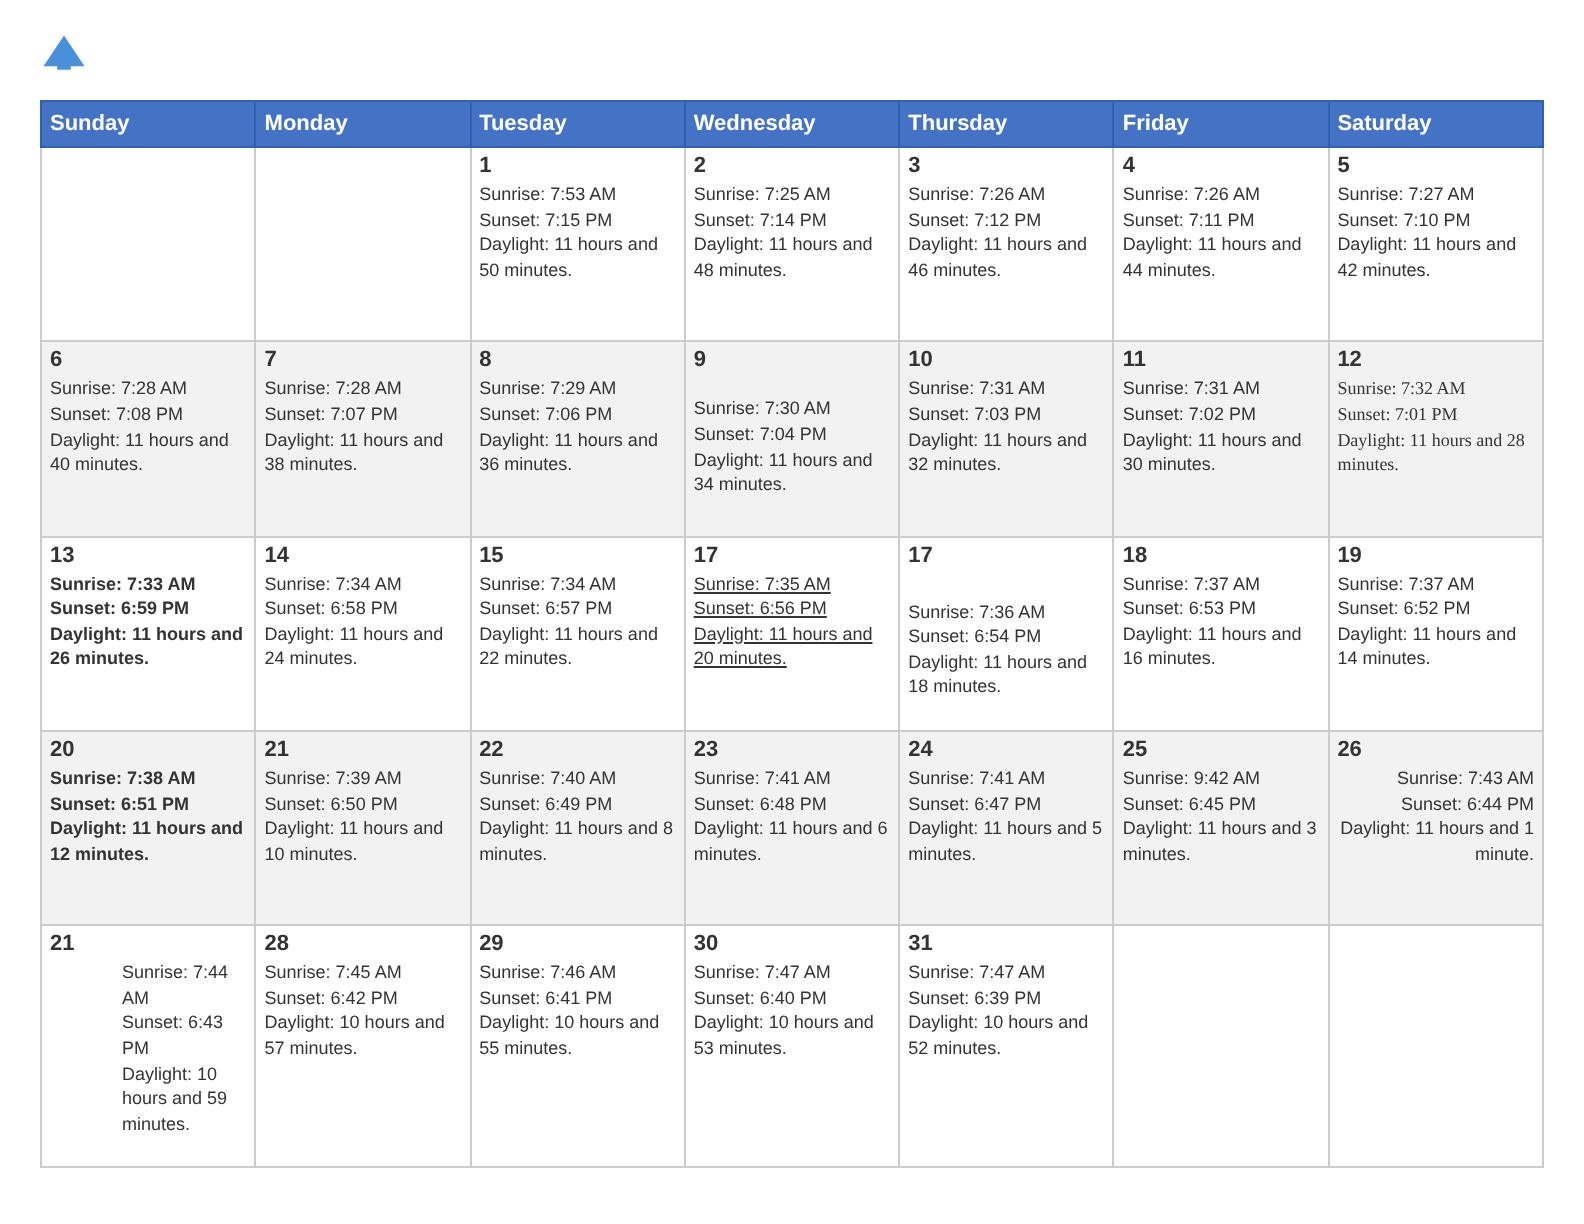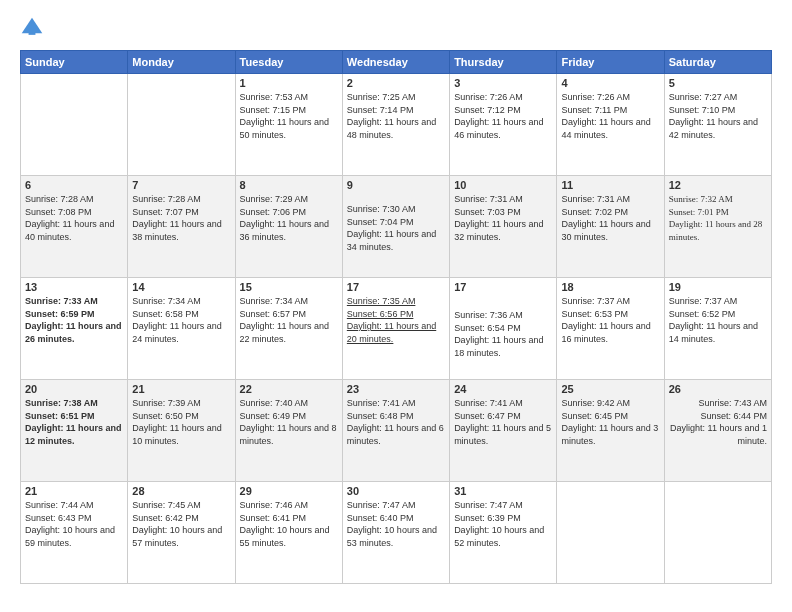--- a/index.html
+++ b/index.html
@@ -305,21 +305,21 @@
           <td>
             <span class="day-num">26</span>
             <div class="day-info" style="white-space: pre-line; text-align: right;">Sunrise: 7:43 AM
 Sunset: 6:44 PM
 Daylight: 11 hours and 1 minute.</div>
           </td>
         </tr>
         <tr>
           <td>
             <span class="day-num">21</span>
-            <div class="day-info" style="white-space: pre-line;">Sunrise: 7:44 AM
+            <div class="day-info" style="white-space: pre-line; margin-left: 36px;">Sunrise: 7:44 AM
 Sunset: 6:43 PM
 Daylight: 10 hours and 59 minutes.</div>
           </td>
           <td>
             <span class="day-num">28</span>
             <div class="day-info" style="white-space: pre-line;">Sunrise: 7:45 AM
 Sunset: 6:42 PM
 Daylight: 10 hours and 57 minutes.</div>
           </td>
           <td>

